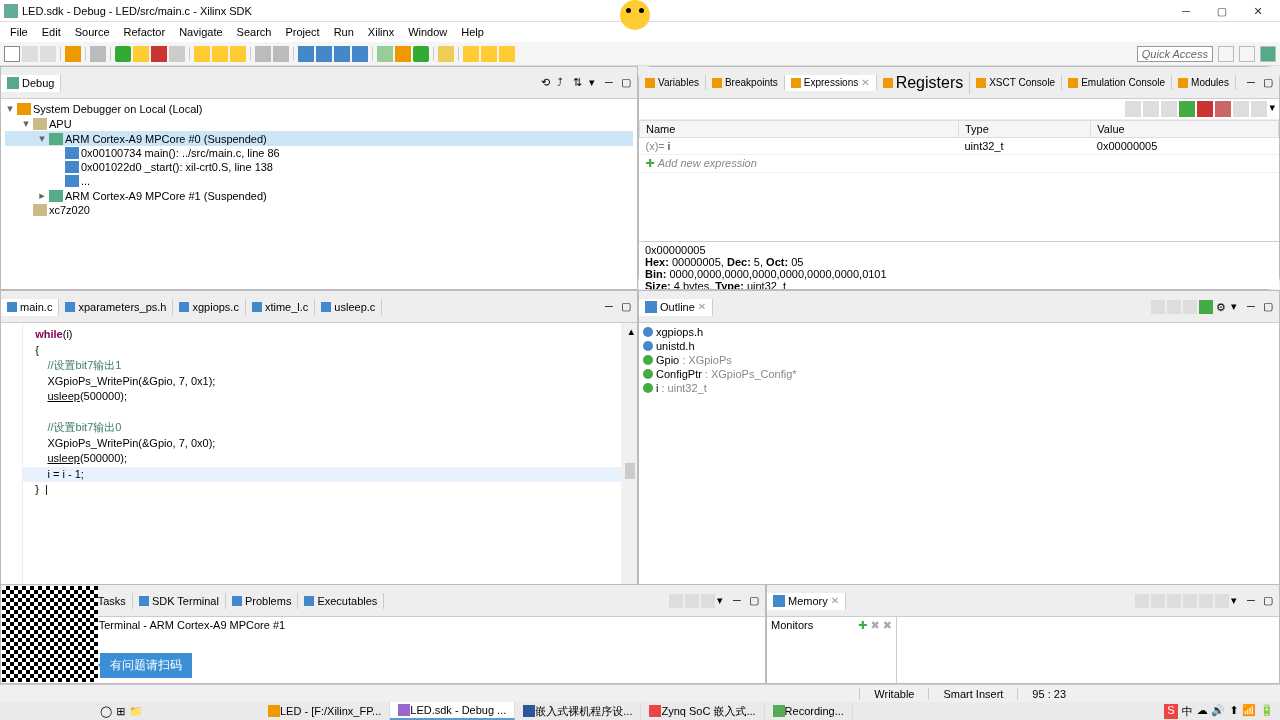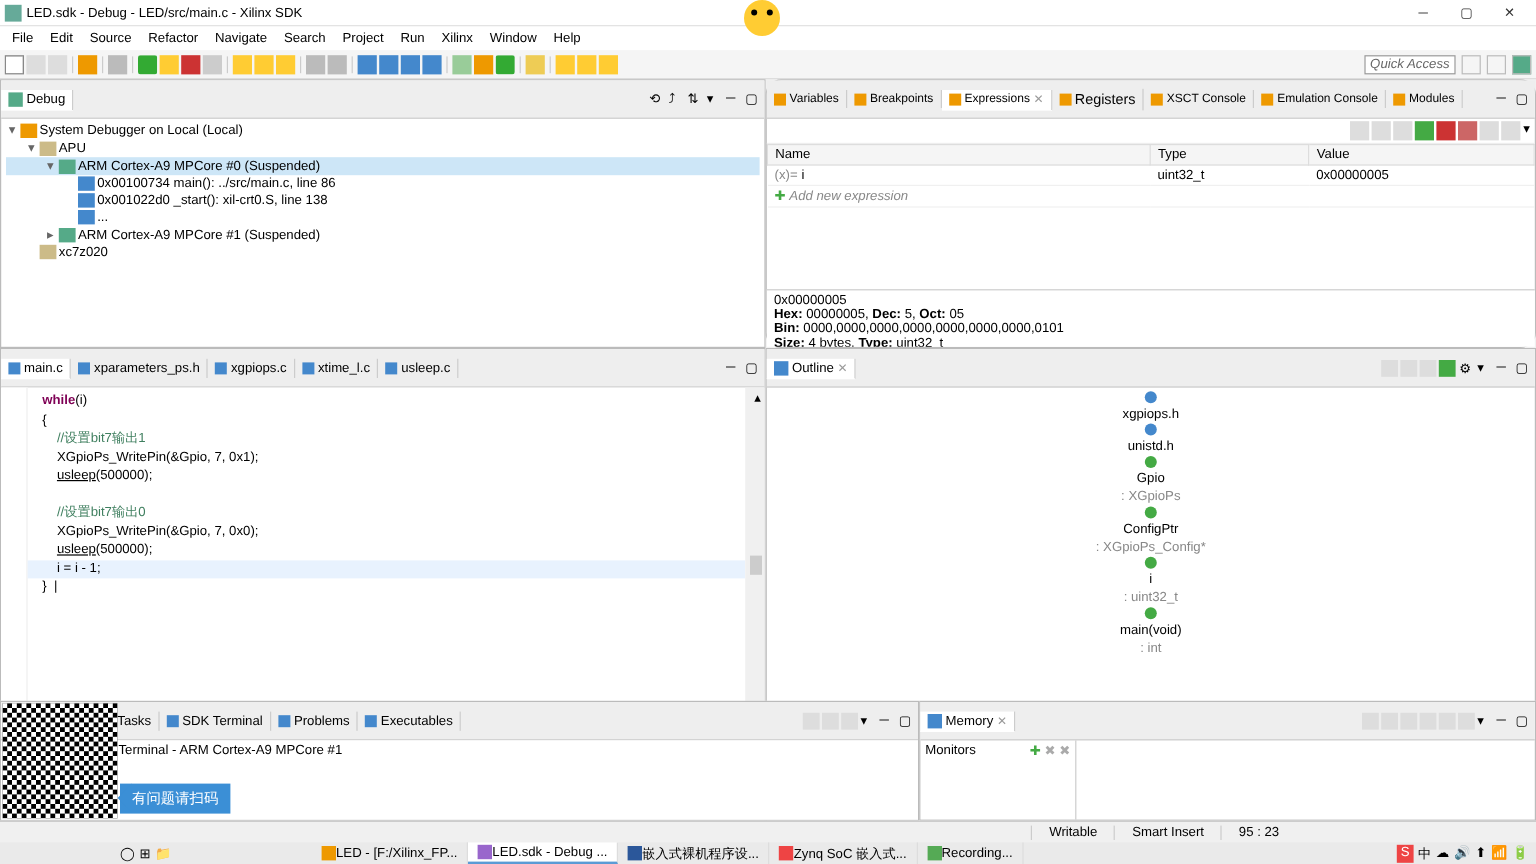--- a/index.html
+++ b/index.html
@@ -45,21 +45,21 @@
 .editor{flex:1;background:#fff;position:relative;font-family:Consolas,monospace;font-size:13px;}
 .editor .gutter{position:absolute;left:0;top:0;bottom:0;width:22px;background:#fff;border-right:1px solid #eee;}
 .editor .code{position:absolute;left:22px;right:16px;top:0;bottom:0;padding:4px 0;line-height:15.5px;white-space:pre;}
 .editor .sb{position:absolute;right:0;top:0;bottom:0;width:16px;background:#f0f0f0;}
 .editor .sb .thumb{position:absolute;right:2px;width:10px;height:16px;background:#ccc;top:140px;}
 .editor .hl{background:#e8f2fe;display:block;width:100%;}
 .kw{color:#7f0055;font-weight:bold;}
 .cm{color:#3f7f5f;}
 .fn{text-decoration:underline;}
 .outline{flex:1;padding:2px 4px;font-size:11px;}
-.outline .row{display:flex;align-items:center;padding:1px 0;gap:3px;flex-direction:column;}
+.outline .row{display:flex;align-items:center;padding:1px 0;gap:3px;}
 .outline .dot{width:10px;height:10px;border-radius:50%;}
 .console{flex:1;padding:2px 4px;font-size:11px;background:#fff;}
 .mem{flex:1;display:flex;}
 .mem .mon{width:130px;border-right:1px solid #ccc;padding:2px 4px;}
 .statusbar{position:absolute;bottom:18px;left:0;right:0;height:18px;background:#f0f0f0;border-top:1px solid #ccc;display:flex;align-items:center;font-size:11px;justify-content:flex-end;}
 .statusbar .cell{padding:0 14px;border-left:1px solid #ccc;}
 .taskbar{position:absolute;bottom:0;left:0;right:0;height:18px;background:#eaeaea;display:flex;align-items:center;font-size:10px;}
 .taskbar .titem{display:flex;align-items:center;padding:0 8px;gap:0;height:100%;border-right:1px solid #ddd;}
 .taskbar .titem.active{background:#fff;border-bottom:2px solid #5b9bd5;}
 .tray{margin-left:auto;display:flex;gap:4px;padding-right:6px;}
@@ -264,21 +264,21 @@
             <span style="width:10px;height:10px;background:#e90;"></span>
             <span style="font-size:10px;">Breakpoints</span>
           </div>
           <div class="ptab active">
             <span style="width:10px;height:10px;background:#e90;"></span>
             <span style="font-size:10px;">Expressions</span>
             <span class="x">✕</span>
           </div>
           <div class="ptab">
             <span style="width:10px;height:10px;background:#e90;"></span>
-            <span style="font-size:12px;">Registers</span>
+            <span style="font-size:16px;">Registers</span>
           </div>
           <div class="ptab">
             <span style="width:10px;height:10px;background:#e90;"></span>
             <span style="font-size:10px;">XSCT Console</span>
           </div>
           <div class="ptab">
             <span style="width:10px;height:10px;background:#e90;"></span>
             <span style="font-size:10px;">Emulation Console</span>
           </div>
           <div class="ptab">
@@ -364,25 +364,20 @@
           <div class="row">
             <span class="dot" style="background:#4a4"></span>
             <span>ConfigPtr</span>
             <span style="color:#888;"> : XGpioPs_Config*</span>
           </div>
           <div class="row">
             <span class="dot" style="background:#4a4"></span>
             <span>i</span>
             <span style="color:#888;"> : uint32_t</span>
           </div>
-          <div class="row">
-            <span class="dot" style="background:#4a4"></span>
-            <span>main(void)</span>
-            <span style="color:#888;"> : int</span>
-          </div>
         </div>
     </div>
   </div>
 </div>
 
 <div style="position:absolute;left:0;bottom:36px;right:0;height:100px;display:flex;">
   <div class="pane" style="width:766px;justify-content:flex-end;">
     <div class="ptabs" id="bl-tabs">
         <div class="ptab active">
           <span style="width:10px;height:10px;background:#48c;"></span>

